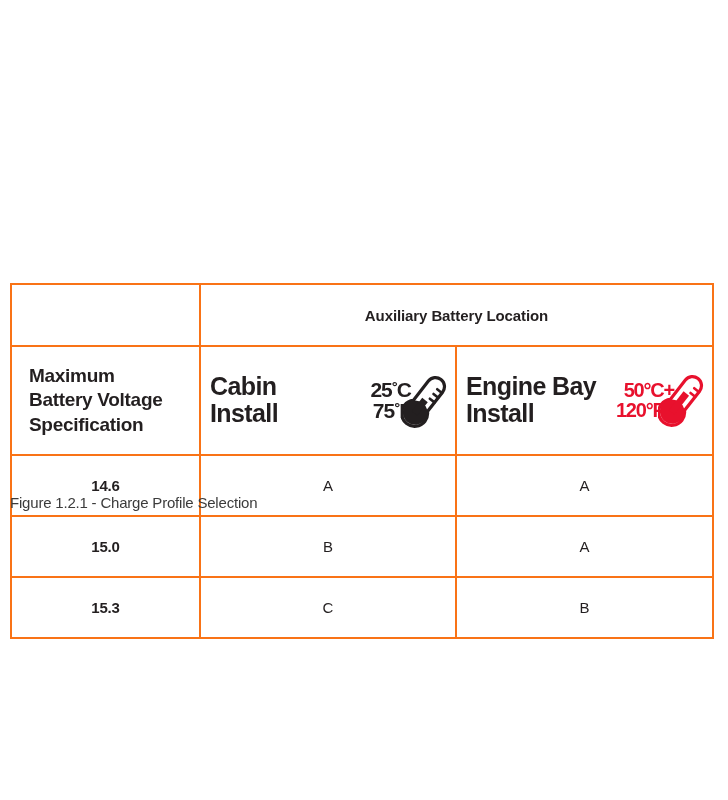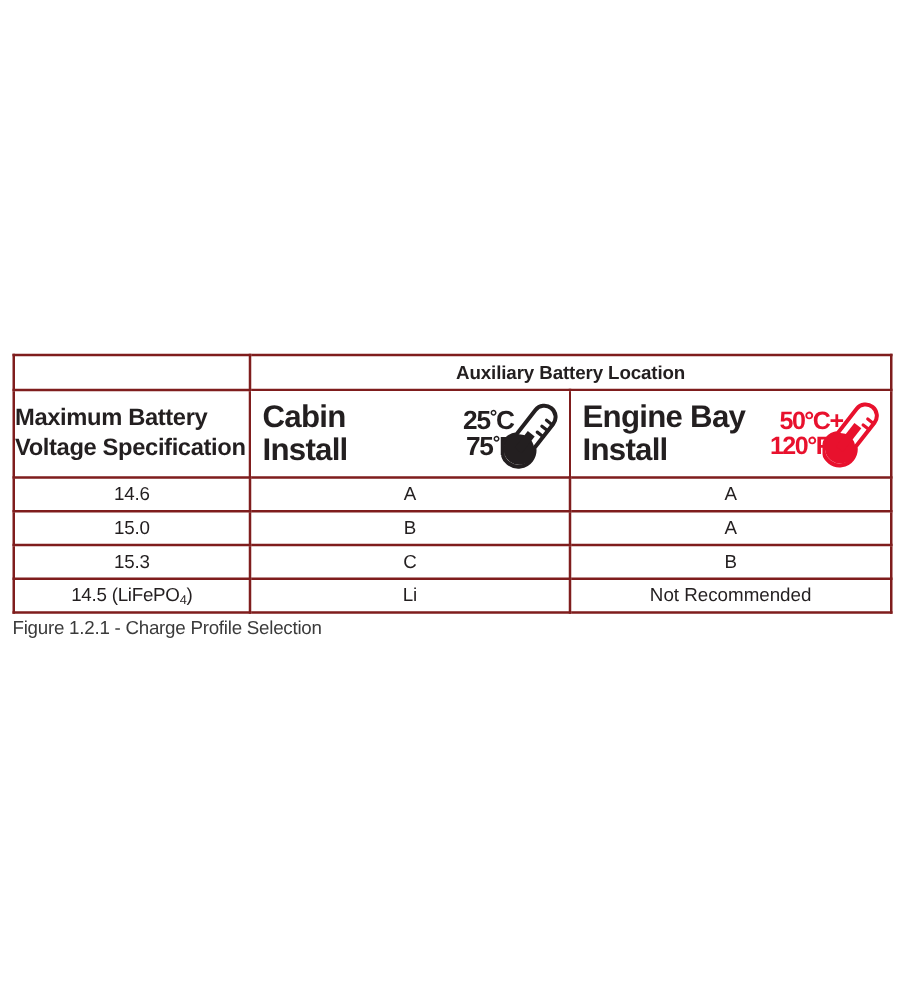--- a/index.html
+++ b/index.html
@@ -24,22 +24,22 @@
     width: 702px;
   }
 
   table.spec-table {
     border-collapse: collapse;
     table-layout: fixed;
     width: 702px;
     background: #ffffff;
   }
   table.spec-table td {
-    border: 2px solid #7f1d1d;
-    padding: 0;
+    border: 2px solid #f97316;
+    padding: 17px;
     background: #ffffff;
     vertical-align: middle;
   }
 
   
   .col-spec  { width: 189px; }
   .col-cabin { width: 256px; }
   .col-bay   { width: 257px; }
 
   
@@ -124,21 +124,21 @@
     top: 4px;
     width: 48px;
     height: 58px;
   }
   .thermo-hot .thermo-art { right: 4px; top: 3px; }
 
   
   .data-row td { height: 25px; }
   .cell-volt {
     text-align: center;
-    font-weight: normal;
+    font-weight: bold;
     font-size: 15px;
     letter-spacing: -0.2px;
     color: #231f20;
   }
   .cell-prof {
     text-align: center;
     font-size: 15px;
     font-weight: normal;
     color: #231f20;
   }
@@ -259,23 +259,18 @@
         <td class="cell-prof">B</td>
         <td class="cell-prof">A</td>
       </tr>
 
       <tr class="data-row">
         <td class="cell-volt">15.3</td>
         <td class="cell-prof">C</td>
         <td class="cell-prof">B</td>
       </tr>
 
-      <tr class="data-row">
-        <td class="cell-volt"><span>14.5 (LiFePO</span><sub>4</sub><span>)</span></td>
-        <td class="cell-prof">Li</td>
-        <td class="cell-prof">Not Recommended</td>
-      </tr>
 
     </tbody>
   </table>
 </div>
 
 <div id="caption">Figure 1.2.1 - Charge Profile Selection</div>
 
 </body></html>

